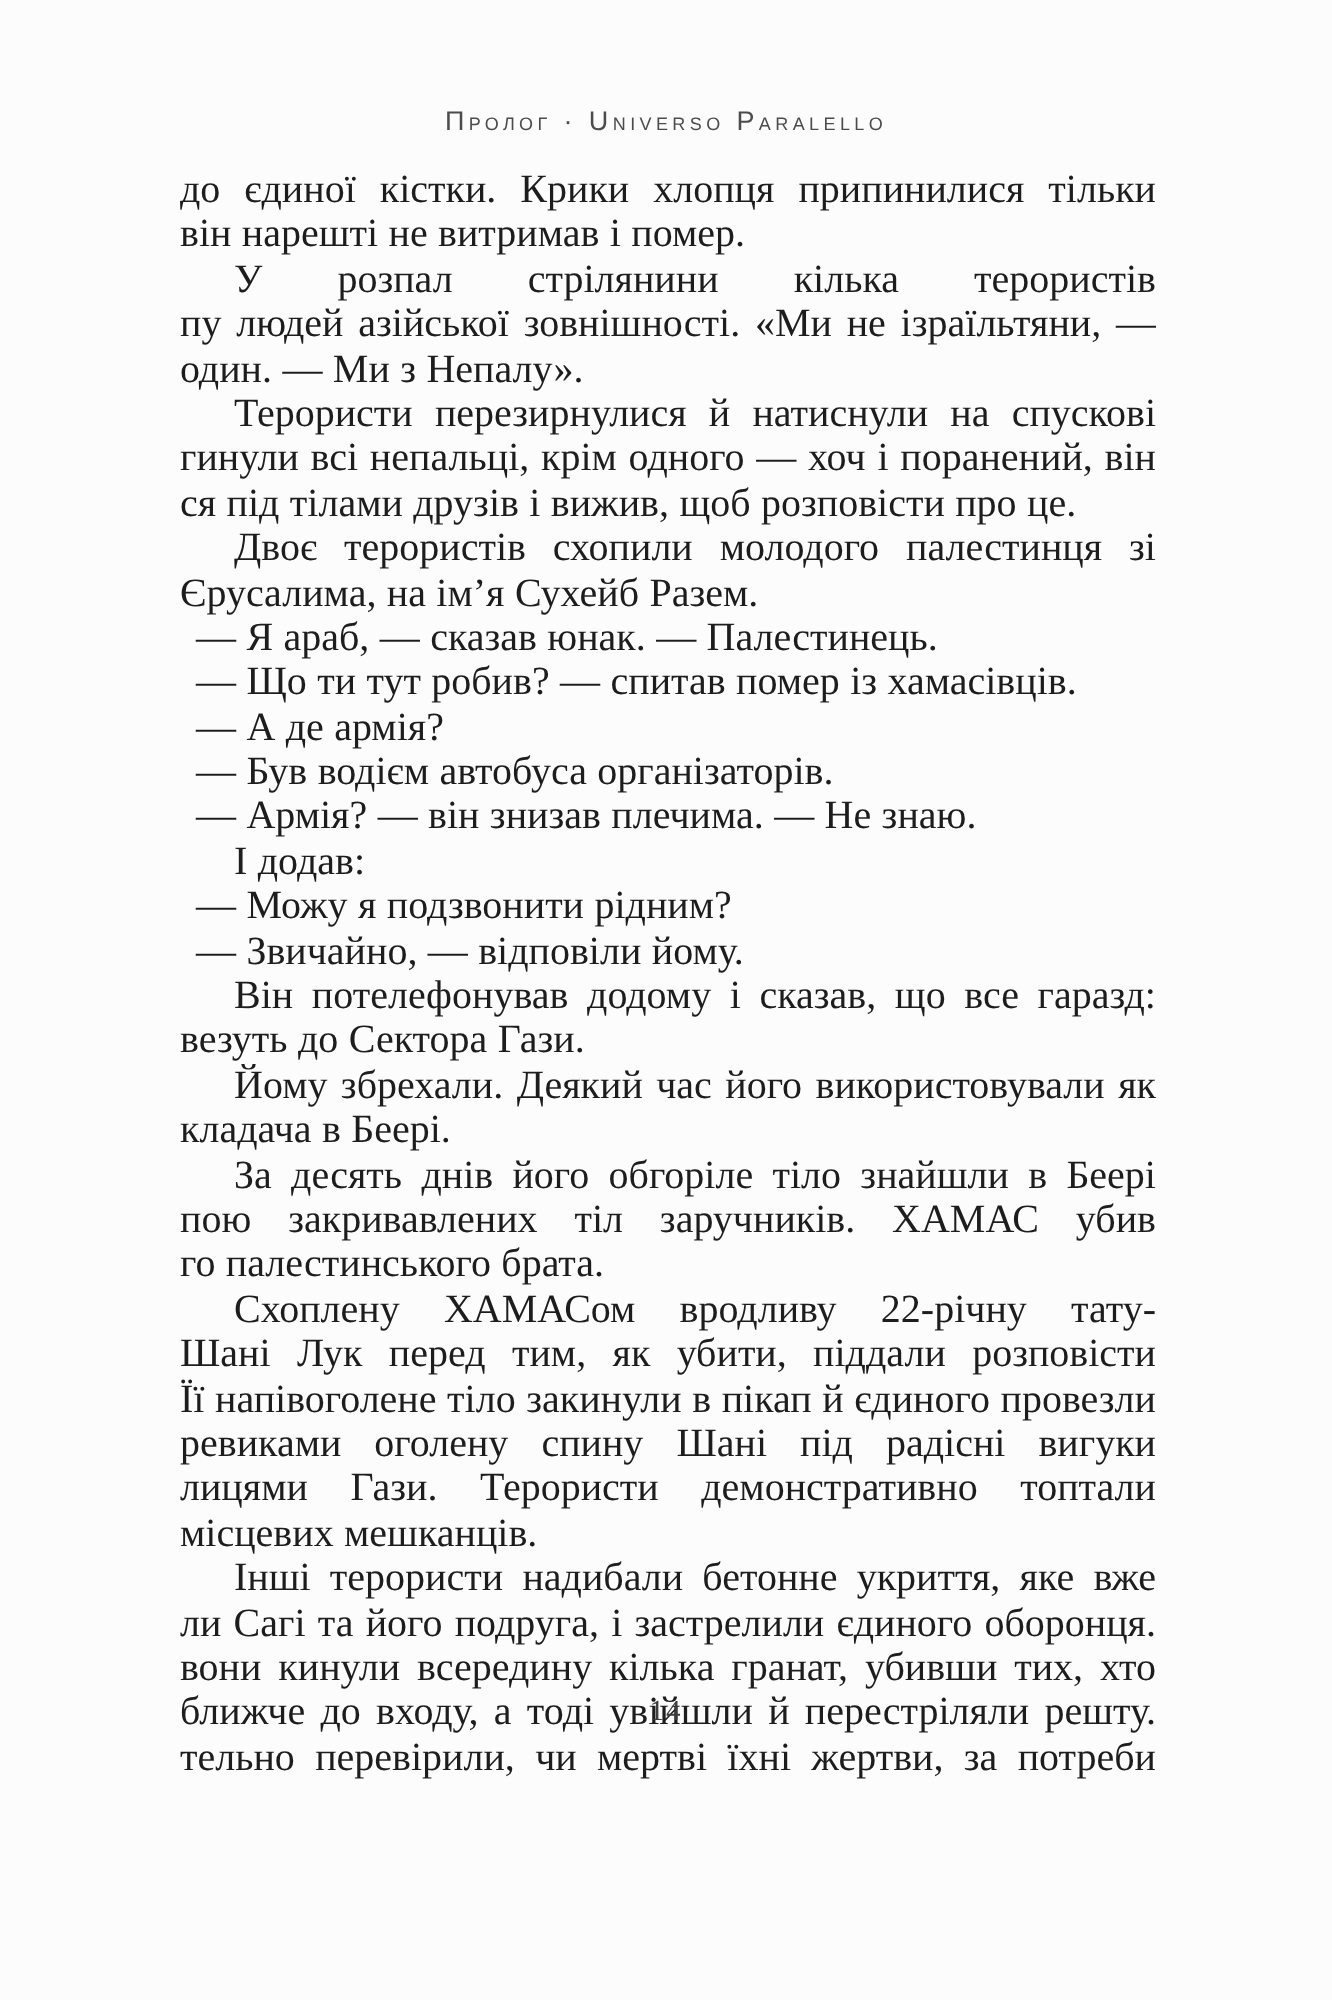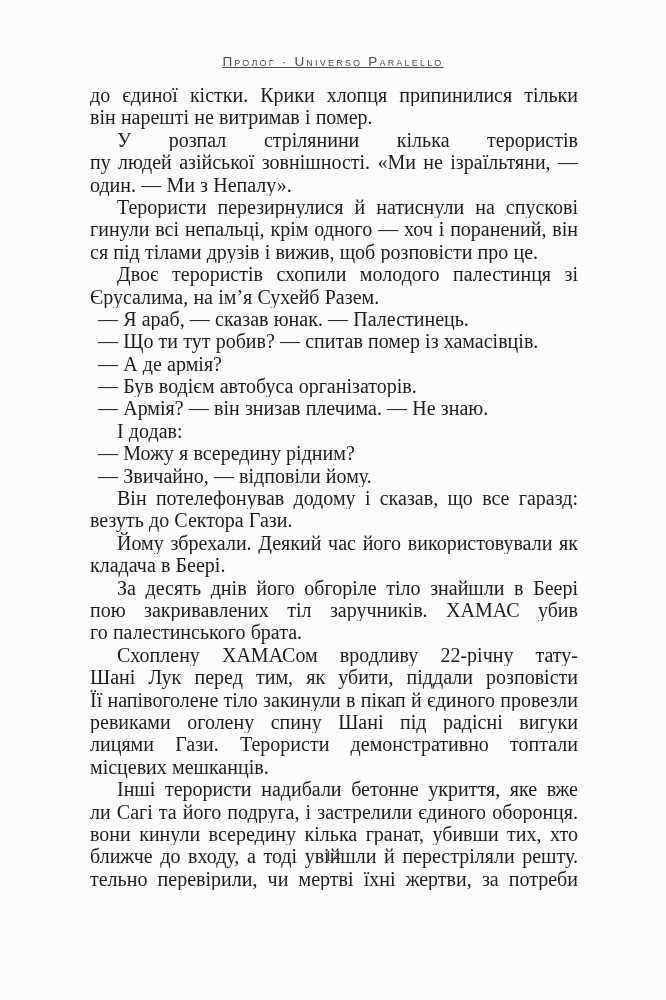--- a/index.html
+++ b/index.html
@@ -22,21 +22,20 @@
     left: 0;
     width: 666px;
     text-align: center;
   }
   .running-head span {
     font-family: "Liberation Sans", "DejaVu Sans", sans-serif;
     font-variant: small-caps;
     font-size: 13.5px;
     letter-spacing: 2.2px;
     color: #4c4c4c;
-    text-decoration: underline;
   }
   .body-text {
     position: absolute;
     top: 84px;
     left: 90px;
     width: 488px;
     font-size: 20px;
     color: #1d1d1d;
   }
   .line {
@@ -85,21 +84,21 @@
       <div class="line fill">гинули всі непальці, крім одного — хоч і поранений, він сховав-</div>
       <div class="line">ся під тілами друзів і вижив, щоб розповісти про це.</div>
       <div class="line fill indent-para">Двоє терористів схопили молодого палестинця зі Східного</div>
       <div class="line">Єрусалима, на ім’я Сухейб Разем.</div>
       <div class="line indent-dialog">— Я араб, — сказав юнак. — Палестинець.</div>
       <div class="line indent-dialog">— Що ти тут робив? — спитав помер із хамасівців.</div>
       <div class="line indent-dialog">— А де армія?</div>
       <div class="line indent-dialog">— Був водієм автобуса організаторів.</div>
       <div class="line indent-dialog">— Армія? — він знизав плечима. — Не знаю.</div>
       <div class="line indent-para">І додав:</div>
-      <div class="line indent-dialog">— Можу я всередину рідним?</div>
+      <div class="line indent-dialog">— Можу я подзвонити рідним?</div>
       <div class="line indent-dialog">— Звичайно, — відповіли йому.</div>
       <div class="line fill indent-para">Він потелефонував додому і сказав, що все гаразд: його від-</div>
       <div class="line">везуть до Сектора Гази.</div>
       <div class="line fill indent-para">Йому збрехали. Деякий час його використовували як пере-</div>
       <div class="line">кладача в Беері.</div>
       <div class="line fill indent-para">За десять днів його обгоріле тіло знайшли в Беері поруч із ку-</div>
       <div class="line fill">пою закривавлених тіл заручників. ХАМАС убив Сухейба, сво-</div>
       <div class="line">го палестинського брата.</div>
       <div class="line fill indent-para">Схоплену ХАМАСом вродливу 22-річну тату-майстриню</div>
       <div class="line fill">Шані Лук перед тим, як убити, піддали розповісти тортурам.</div>

